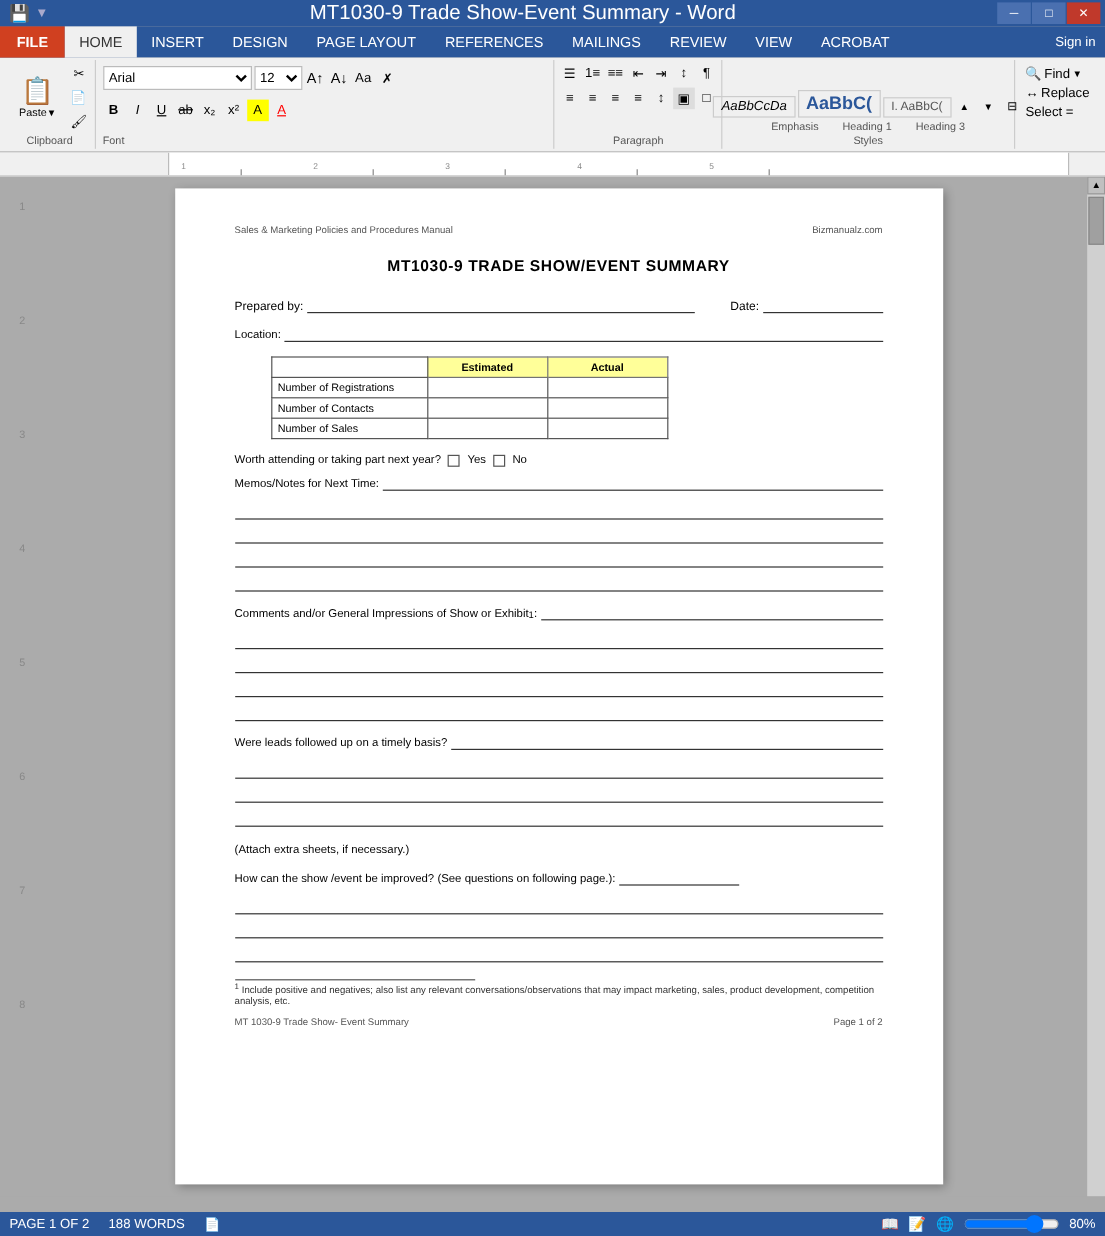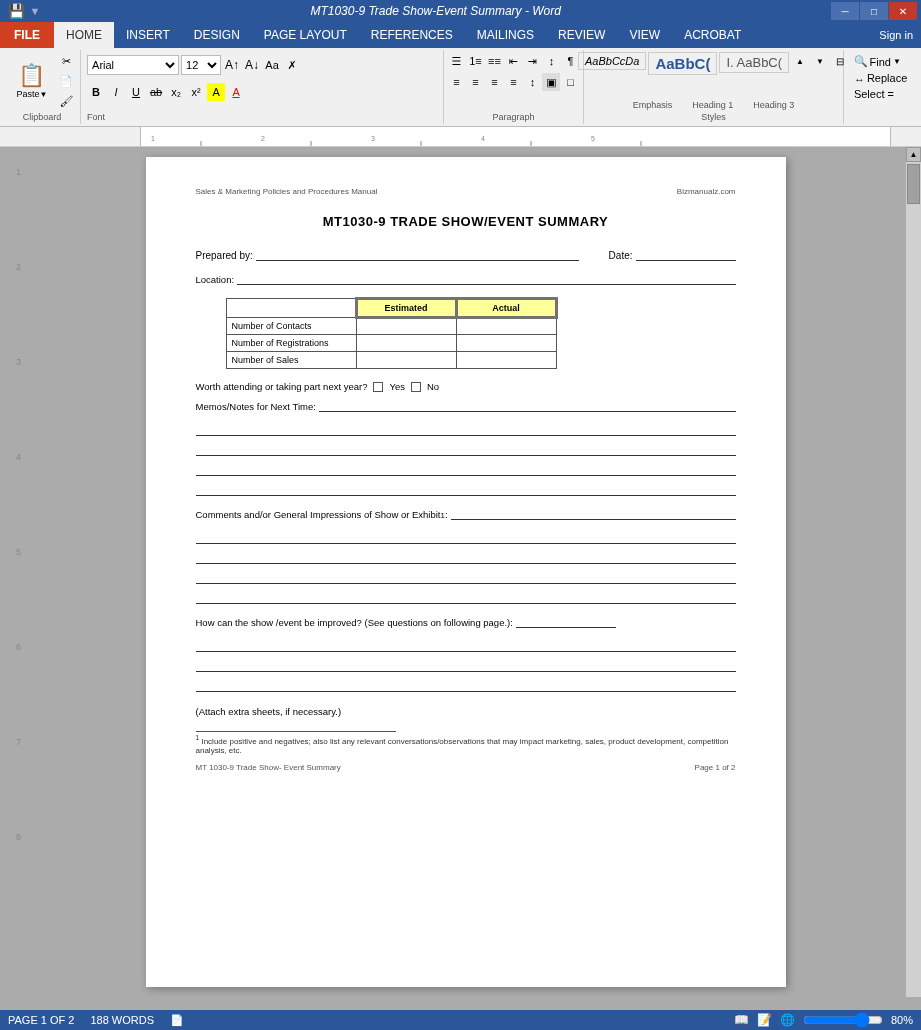--- a/index.html
+++ b/index.html
@@ -83,21 +83,21 @@
 
     
     .font-group { flex-direction: row; flex-wrap: wrap; align-items: center; min-width: 180px; }
     .font-row { display: flex; align-items: center; gap: 2px; width: 100%; }
     select.ribbon-select {
       font-size: 11px;
       height: 20px;
       border: 1px solid #bbb;
       background: white;
     }
-    .font-name-select { width: 92px; }
+    .font-name-select { width: 124px; }
     .font-size-select { width: 40px; }
     .format-btn {
       width: 18px; height: 18px;
       border: 1px solid transparent;
       background: none;
       cursor: pointer;
       font-size: 11px;
       display: flex; align-items: center; justify-content: center;
     }
     .format-btn.bold { font-weight: bold; }
@@ -105,21 +105,21 @@
     .format-btn.underline { text-decoration: underline; }
     .style-sample {
       padding: 2px 6px;
       font-size: 11px;
       border: 1px solid #ccc;
       cursor: pointer;
       white-space: nowrap;
     }
     .style-emphasis { font-style: italic; }
     .style-heading1 { font-weight: bold; font-size: 15px; color: #2b579a; }
-    .style-heading3 { font-size: 13px; color: #555; }
+    .style-heading3 { font-size: 10px; color: #555; }
 
     
     .editing-group {
       display: flex;
       flex-direction: column;
       gap: 2px;
       font-size: 11px;
       padding: 2px;
     }
     .editing-btn {
@@ -218,21 +218,21 @@
     .form-col-wide .form-underline { flex: 1; }
 
     
     .data-table {
       margin: 12px 0 12px 30px;
       border-collapse: collapse;
       font-size: 9px;
     }
     .data-table th {
       background: #ffff99;
-      border: 3px solid #737373;
+      border: 1px solid #737373;
       padding: 3px 20px;
       text-align: center;
       font-weight: bold;
     }
     .data-table td {
       border: 1px solid #555;
       padding: 3px 20px;
       font-size: 9px;
     }
     .data-table td.row-label { background: white; min-width: 130px; padding: 3px 5px; }
@@ -320,21 +320,21 @@
     }
   </style>
 </head>
 <body>
 
 <div id="title-bar">
   <div style="display:flex; align-items:center; padding-left:8px; gap:4px;">
     <span style="font-size:14px;">💾</span>
     <span style="color:#aac; font-size:11px;">▼</span>
   </div>
-  <span style="color:white; font-size:12px;font-style:italic;">MT1030-9 Trade Show-Event Summary - Word</span>
+  <span style="color:white; font-size:17px;">MT1030-9 Trade Show-Event Summary - Word</span>
   <div style="display:flex; gap:1px; padding-right:4px;">
     <button style="width:28px; height:18px; background:#4a70b0; border:none; color:white; cursor:pointer; font-size:10px;">─</button>
     <button style="width:28px; height:18px; background:#4a70b0; border:none; color:white; cursor:pointer; font-size:10px;">□</button>
     <button style="width:28px; height:18px; background:#c0392b; border:none; color:white; cursor:pointer; font-size:10px;">✕</button>
   </div>
 </div>
 
 <div id="ribbon-tabs">
   <div class="ribbon-tab file-tab">FILE</div>
   <div class="ribbon-tab active">HOME</div>
@@ -411,21 +411,21 @@
         <button class="format-btn">≡</button>
         <button class="format-btn">↕</button>
         <button class="format-btn" style="background:#ddd;">▣</button>
         <button class="format-btn">□</button>
       </div>
     </div>
     <div class="ribbon-group-label">Paragraph</div>
   </div>
 
   <div class="ribbon-group" style="min-width:160px;">
-    <div style="display:flex; gap:2px; align-items:flex-start; flex:1;">
+    <div style="display:flex; gap:2px; align-items:flex-end; flex:1;">
       <div class="style-sample style-emphasis">AaBbCcDa</div>
       <div class="style-sample style-heading1">AaBbC(</div>
       <div class="style-sample style-heading3">I. AaBbC(</div>
       <button class="format-btn" style="font-size:8px;">▲</button>
       <button class="format-btn" style="font-size:8px;">▼</button>
       <button class="format-btn" style="font-size:10px;">⊟</button>
     </div>
     <div style="display:flex; gap:20px; font-size:9px; color:#555; margin-top:2px;align-items:flex-end;">
       <span>Emphasis</span>
       <span>Heading 1</span>
@@ -515,26 +515,26 @@
       <table class="data-table">
         <thead>
           <tr>
             <th style="background:white; border:1px solid #555; padding:3px 5px;"></th>
             <th>Estimated</th>
             <th>Actual</th>
           </tr>
         </thead>
         <tbody>
           <tr>
-            <td class="row-label">Number of Contacts</td>
+            <td class="row-label">Number of Registrations</td>
             <td class="data-cell"></td>
             <td class="data-cell"></td>
           </tr>
           <tr>
-            <td class="row-label">Number of Registrations</td>
+            <td class="row-label">Number of Contacts</td>
             <td class="data-cell"></td>
             <td class="data-cell"></td>
           </tr>
           <tr>
             <td class="row-label">Number of Sales</td>
             <td class="data-cell"></td>
             <td class="data-cell"></td>
           </tr>
         </tbody>
       </table>
@@ -565,33 +565,42 @@
             <sup>1</sup>
             <span>:</span>
           <div class="form-underline"></div>
         </div>
         <div class="blank-line"></div>
         <div class="blank-line"></div>
         <div class="blank-line"></div>
         <div class="blank-line"></div>
       </div>
 
+      <div style="margin-top:10px;">
+        <div class="form-line">
+          <span>Were leads followed up on a timely basis?</span>
+          <div class="form-underline"></div>
+        </div>
+        <div class="blank-line"></div>
+        <div class="blank-line"></div>
+        <div class="blank-line"></div>
+      </div>
+
+      <div style="margin-top:14px; font-size:9.5px;">
+        <span>(Attach extra sheets, if necessary.)</span>
+      </div>
 
       <div style="margin-top:10px;">
         <div class="form-line">
           <span>How can the show /event be improved? (See questions on following page.):</span>
           <div class="form-underline" style="max-width:100px;"></div>
         </div>
         <div class="blank-line"></div>
         <div class="blank-line"></div>
         <div class="blank-line"></div>
-      </div>
-
-      <div style="margin-top:14px; font-size:9.5px;">
-        <span>(Attach extra sheets, if necessary.)</span>
       </div>
 
       <div style="margin-top:14px;">
         <div class="footnote-line"></div>
         <div class="footnote-text">
           <sup>1</sup>
           <span> Include positive and negatives; also list any relevant conversations/observations that may impact marketing, sales, product development, competition analysis, etc.</span>
         </div>
       </div>
 

